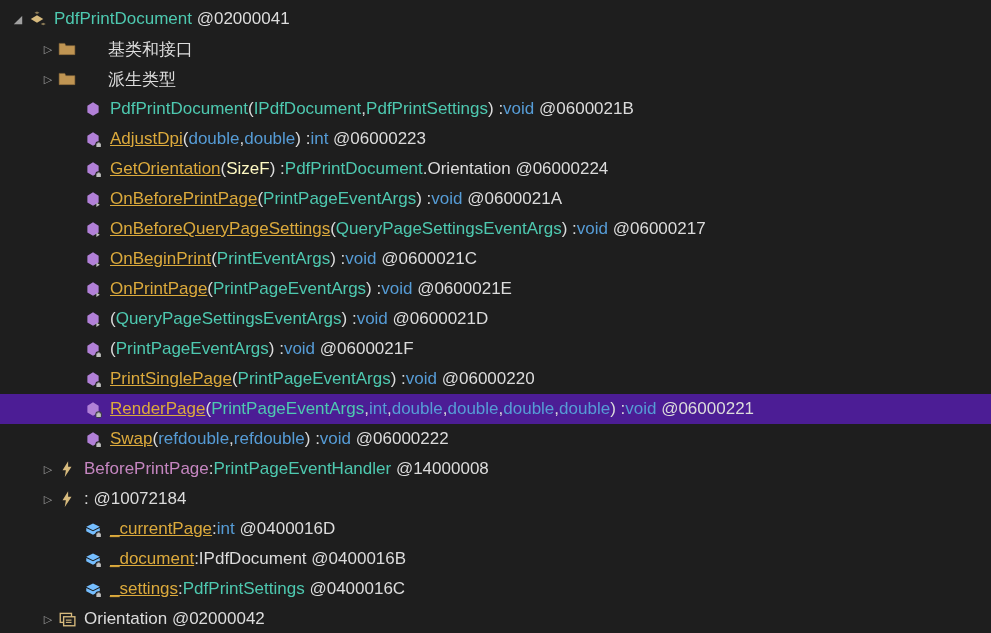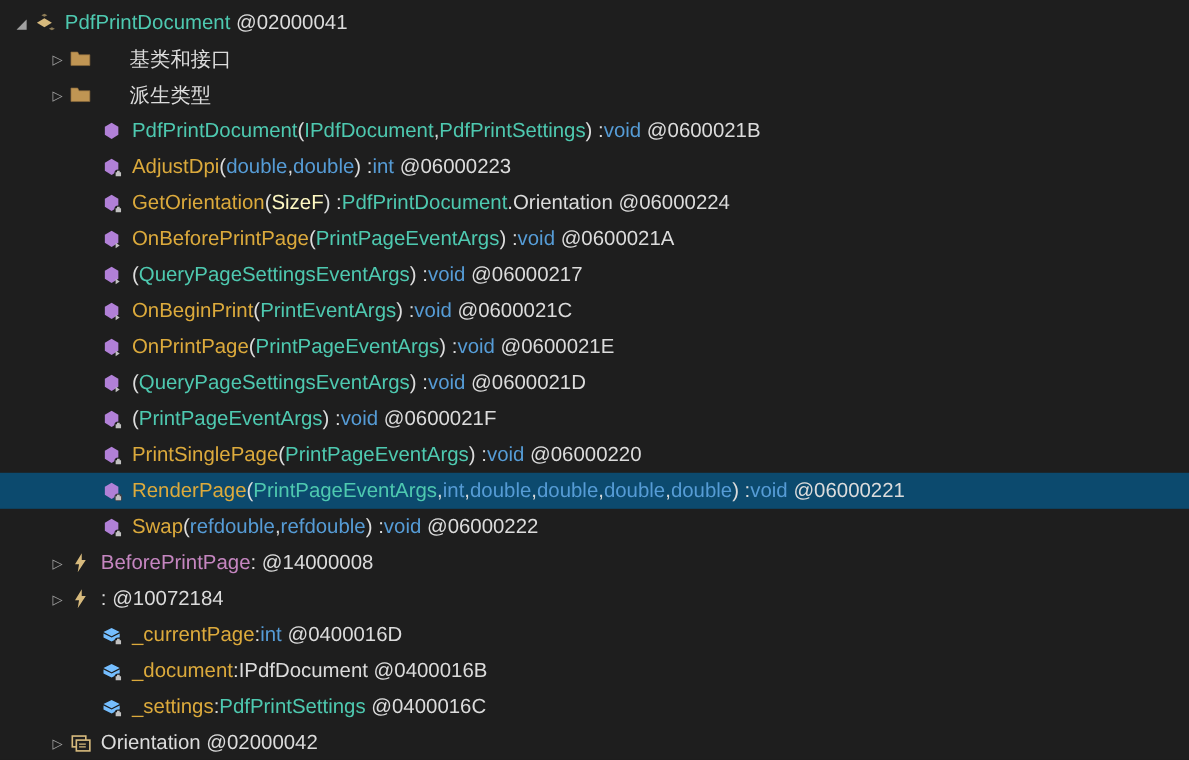--- a/index.html
+++ b/index.html
@@ -14,21 +14,21 @@
     padding-top: 4px;
   }
   .row {
     display: flex;
     align-items: center;
     height: 30px;
     padding-left: 10px;
     white-space: nowrap;
   }
   .row.selected {
-    background: #0c4a6e;
+    background: #4c1d95;
   }
   .indent { display: inline-block; }
   .i1 { width: 0px; }
   .i2 { width: 30px; }
   .i3 { width: 56px; }
   .expander {
     width: 16px;
     display: inline-flex;
     align-items: center;
     justify-content: center;
@@ -37,21 +37,21 @@
   }
   .icon {
     width: 22px;
     display: inline-flex;
     align-items: center;
     justify-content: center;
     margin-right: 6px;
   }
   svg { flex-shrink: 0; }
   .t-class { color: #4ec9b0; }
-  .t-method { color: #dcaa3c; }
+  .t-method { color: #dcaa3c; text-decoration: underline; }
   .t-param { color: #4ec9b0; }
   .t-keyword { color: #569cd6; }
   .t-punct { color: #dcdcdc; }
   .t-id { color: #dcdcdc; }
   .t-event { color: #c586c0; }
   .t-type { color: #dcdcdc; }
   .t-folder { color: #dcdcdc; margin-left: 24px; }
 </style>
 </head>
 <body>
@@ -168,20 +168,21 @@
 
 <div class="row">
   <span class="indent i3"></span>
     <span class="expander"></span>
   <span class="icon">
     <svg width="18" height="18" viewBox="0 0 16 16">
         <path fill="#b180d7" d="M8 2l5 3v6l-5 3-5-3V5z"></path>
         <path fill="#c0c0c0" d="M11 11l3 2-3 2z"></path>
       </svg>
   </span>
+  <span class="t-method">OnBeforeQueryPageSettings</span>
     <span class="t-punct">(</span>
     <span class="t-param">QueryPageSettingsEventArgs</span>
     <span class="t-punct">) : </span>
     <span class="t-keyword">void</span>
     <span class="t-id">&nbsp;<span>@06000217</span></span>
 </div>
 
 <div class="row">
   <span class="indent i3"></span>
     <span class="expander"></span>
@@ -322,20 +323,21 @@
 <div class="row">
   <span class="indent i2"></span>
   <span class="expander">▷</span>
   <span class="icon">
     <svg width="18" height="18" viewBox="0 0 16 16">
         <path fill="#d7ba7d" d="M9 1L4 9h3l-1 6 6-9H9z"></path>
       </svg>
   </span>
   <span class="t-event">BeforePrintPage</span>
     <span class="t-punct"> : </span>
+    <span class="t-param">PrintPageEventHandler</span>
     <span class="t-id">&nbsp;<span>@14000008</span></span>
 </div>
 
 <div class="row">
   <span class="indent i2"></span>
   <span class="expander">▷</span>
   <span class="icon">
     <svg width="18" height="18" viewBox="0 0 16 16">
         <path fill="#d7ba7d" d="M9 1L4 9h3l-1 6 6-9H9z"></path>
       </svg>

